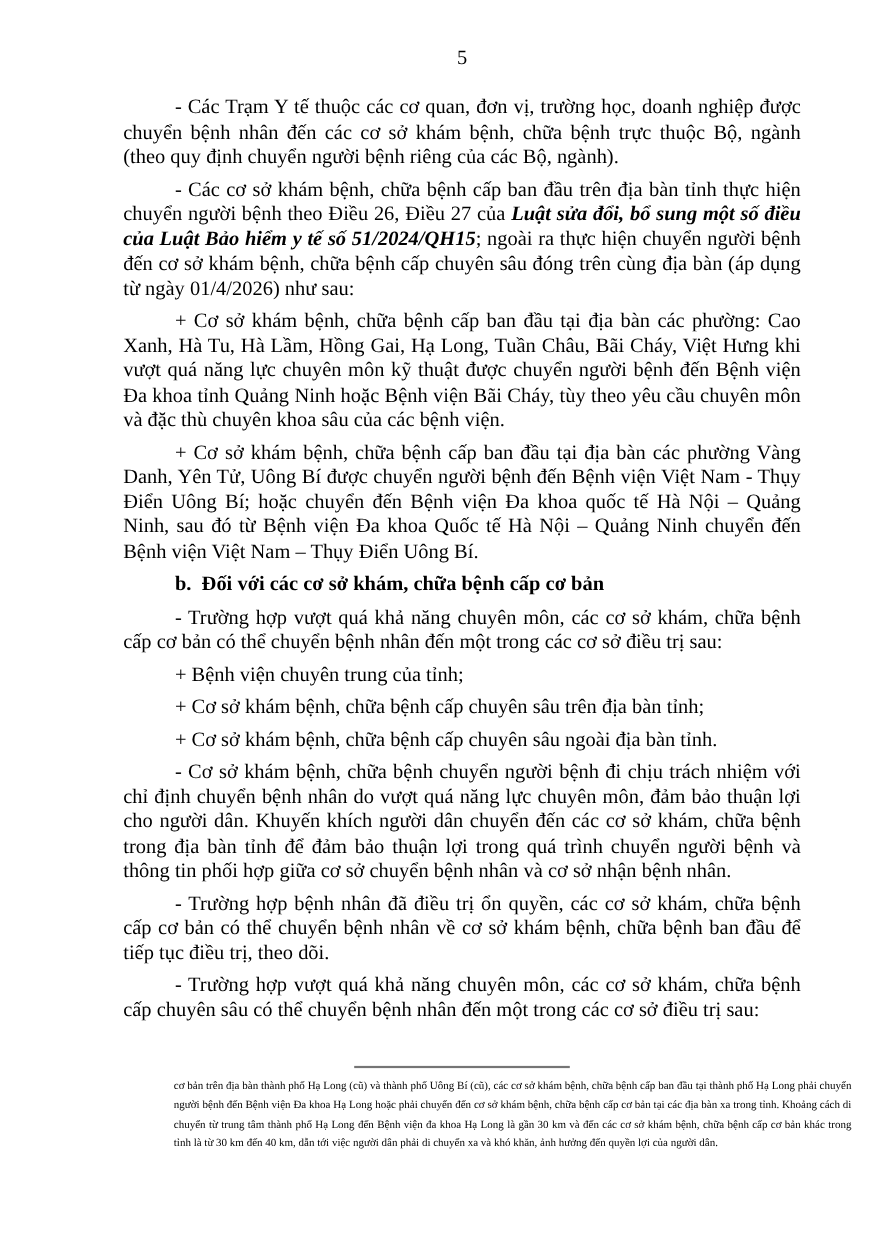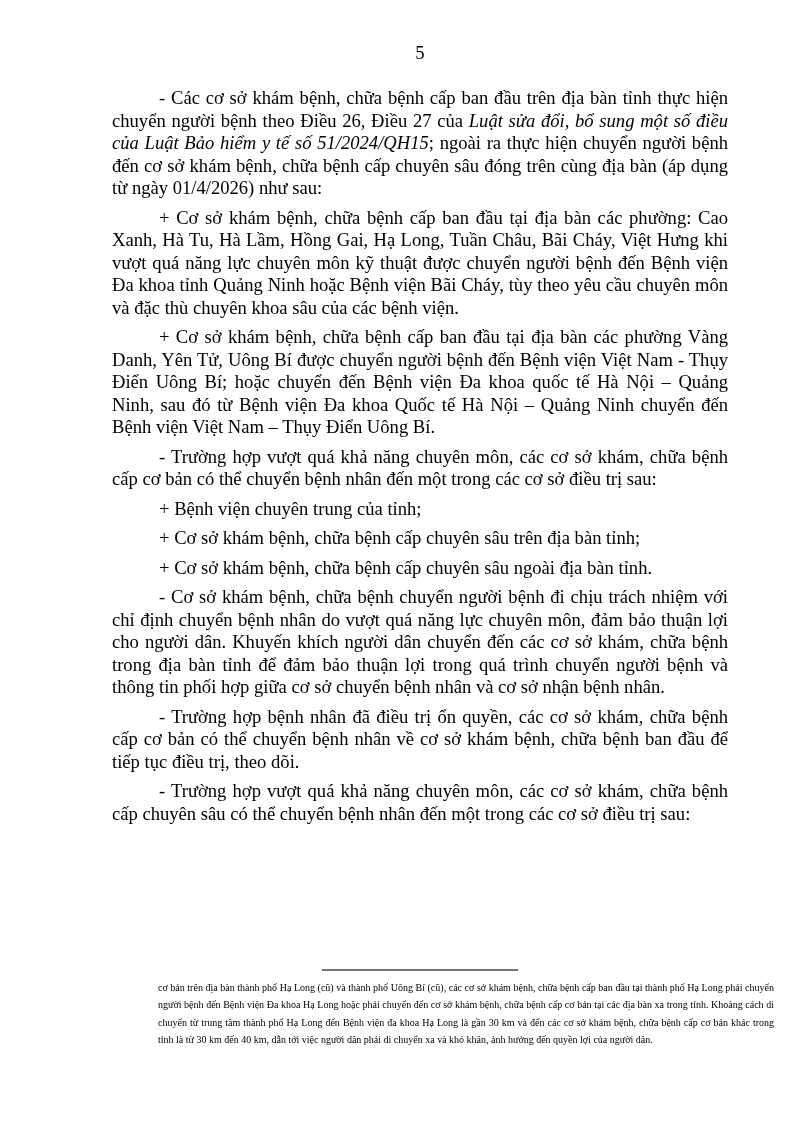--- a/index.html
+++ b/index.html
@@ -35,21 +35,21 @@
     color: #000000;
   }
   .para.heading {
     font-weight: bold;
     text-align: left;
     white-space: pre-wrap;
     margin-top: 1px;
     margin-bottom: 8px;
   }
   .run { font-style: normal; }
-  .run.italic { font-style: italic; }
+  .run.italic { font-style: italic; font-weight: bold; }
   .footnote-sep {
     position: absolute;
     top: 969px; left: 322px;
     width: 196px; height: 2px;
     background: #757575;
   }
   .footnote {
     position: absolute;
     top: 979px; left: 112px; width: 616px;
     font-size: 10px;
@@ -60,23 +60,25 @@
     margin-left: 46px;
   }
 </style>
 </head>
 <body>
 
 <div class="page" style="background: rgb(255, 255, 255); color: rgb(0, 0, 0);">
   <div class="page-number">5</div>
 
   <div class="content">
+      <p class="para body"><span class="run">- Các Trạm Y tế thuộc các cơ quan, đơn vị, trường học, doanh nghiệp được chuyển bệnh nhân đến các cơ sở khám bệnh, chữa bệnh trực thuộc Bộ, ngành (theo quy định chuyển người bệnh riêng của các Bộ, ngành).</span></p>
       <p class="para body"><span class="run">- Các cơ sở khám bệnh, chữa bệnh cấp ban đầu trên địa bàn tỉnh thực hiện chuyển người bệnh theo Điều 26, Điều 27 của </span><span class="run italic">Luật sửa đổi, bổ sung một số điều của Luật Bảo hiểm y tế số 51/2024/QH15</span><span class="run">; ngoài ra thực hiện chuyển người bệnh đến cơ sở khám bệnh, chữa bệnh cấp chuyên sâu đóng trên cùng địa bàn (áp dụng từ ngày 01/4/2026) như sau:</span></p>
       <p class="para body"><span class="run">+ Cơ sở khám bệnh, chữa bệnh cấp ban đầu tại địa bàn các phường: Cao Xanh, Hà Tu, Hà Lầm, Hồng Gai, Hạ Long, Tuần Châu, Bãi Cháy, Việt Hưng khi vượt quá năng lực chuyên môn kỹ thuật được chuyển người bệnh đến Bệnh viện Đa khoa tỉnh Quảng Ninh hoặc Bệnh viện Bãi Cháy, tùy theo yêu cầu chuyên môn và đặc thù chuyên khoa sâu của các bệnh viện.</span></p>
       <p class="para body"><span class="run">+ Cơ sở khám bệnh, chữa bệnh cấp ban đầu tại địa bàn các phường Vàng Danh, Yên Tử, Uông Bí được chuyển người bệnh đến Bệnh viện Việt Nam - Thụy Điển Uông Bí; hoặc chuyển đến Bệnh viện Đa khoa quốc tế Hà Nội – Quảng Ninh, sau đó từ Bệnh viện Đa khoa Quốc tế Hà Nội – Quảng Ninh chuyển đến Bệnh viện Việt Nam – Thụy Điển Uông Bí.</span></p>
+      <p class="para heading"><span class="run">b.  Đối với các cơ sở khám, chữa bệnh cấp cơ bản</span></p>
       <p class="para body"><span class="run">- Trường hợp vượt quá khả năng chuyên môn, các cơ sở khám, chữa bệnh cấp cơ bản có thể chuyển bệnh nhân đến một trong các cơ sở điều trị sau:</span></p>
       <p class="para body"><span class="run">+ Bệnh viện chuyên trung của tỉnh;</span></p>
       <p class="para body"><span class="run">+ Cơ sở khám bệnh, chữa bệnh cấp chuyên sâu trên địa bàn tỉnh;</span></p>
       <p class="para body"><span class="run">+ Cơ sở khám bệnh, chữa bệnh cấp chuyên sâu ngoài địa bàn tỉnh.</span></p>
       <p class="para body"><span class="run">- Cơ sở khám bệnh, chữa bệnh chuyển người bệnh đi chịu trách nhiệm với chỉ định chuyển bệnh nhân do vượt quá năng lực chuyên môn, đảm bảo thuận lợi cho người dân. Khuyến khích người dân chuyển đến các cơ sở khám, chữa bệnh trong địa bàn tỉnh để đảm bảo thuận lợi trong quá trình chuyển người bệnh và thông tin phối hợp giữa cơ sở chuyển bệnh nhân và cơ sở nhận bệnh nhân.</span></p>
       <p class="para body"><span class="run">- Trường hợp bệnh nhân đã điều trị ổn quyền, các cơ sở khám, chữa bệnh cấp cơ bản có thể chuyển bệnh nhân về cơ sở khám bệnh, chữa bệnh ban đầu để tiếp tục điều trị, theo dõi.</span></p>
       <p class="para body"><span class="run">- Trường hợp vượt quá khả năng chuyên môn, các cơ sở khám, chữa bệnh cấp chuyên sâu có thể chuyển bệnh nhân đến một trong các cơ sở điều trị sau:</span></p>
     </div>
 
   <div class="footnote-sep" style="background: rgb(117, 117, 117);"></div>

